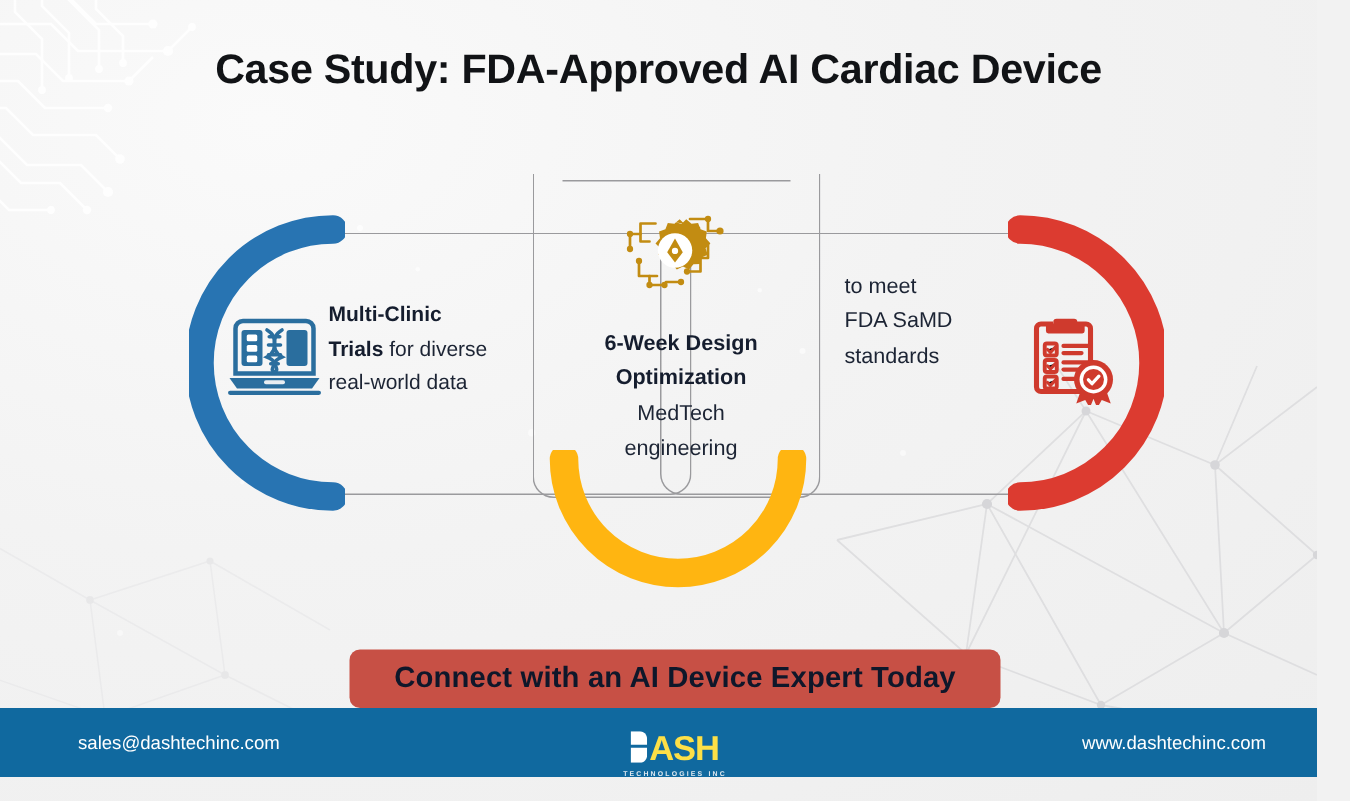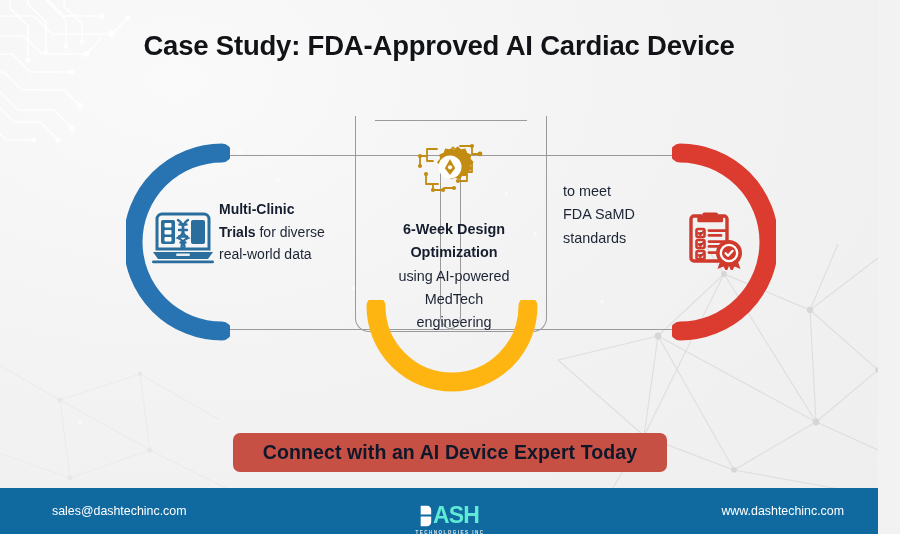--- a/index.html
+++ b/index.html
@@ -65,32 +65,32 @@
     position:absolute;left:233px;top:433px;width:434px;height:39px;
     background:#c75045;border-radius:7px;
     display:flex;align-items:center;justify-content:center;
     color:#0f172a;font-size:19.5px;font-weight:bold;letter-spacing:.1px;
     cursor:pointer;border:none;
     font-family:"Liberation Sans","DejaVu Sans",sans-serif;
   }
 
   
   #footer{
-    position:absolute;left:0;bottom:0;width:900px;height:46px;
+    position:absolute;left:0;bottom:16px;width:900px;height:46px;
     background:#10699f;color:#ffffff;
   }
   #footer-email{position:absolute;left:52px;top:50%;transform:translateY(-50%);font-size:12.4px;}
   #footer-site{position:absolute;right:56px;top:50%;transform:translateY(-50%);font-size:12.4px;}
   #footer-logo{
     position:absolute;left:50%;top:50%;transform:translate(-50%,-50%);
     display:flex;flex-direction:column;align-items:center;
   }
   #logo-word{
-    display:flex;align-items:flex-end;
-    font-size:23px;font-weight:bold;letter-spacing:-0.8px;color:#5eead4;line-height:1;margin-top:16px;
+    display:flex;align-items:flex-start;
+    font-size:23px;font-weight:bold;letter-spacing:-0.8px;color:#fde047;line-height:1;margin-top:16px;
   }
   #logo-mark{
     width:11px;height:21px;margin-right:1px;position:relative;
   }
   #logo-tag{
     margin-top:3px;font-size:4.6px;letter-spacing:1.45px;color:#dfe9f0;
     font-weight:bold;
   }
 </style>
 </head>
@@ -284,21 +284,20 @@
     <div><b>Multi-Clinic</b></div>
     <div>
       <b>Trials</b><span> for diverse</span>
     </div>
     <div>real-world data</div>
   </div>
 
   <div class="txt" id="txt-mid">
     <div><b>6-Week Design</b></div>
     <div><b>Optimization</b></div>
-    <div>using AI-powered</div>
     <div>MedTech</div>
     <div>engineering</div>
   </div>
 
   <div class="txt" id="txt-right">
     <div> to meet</div>
     <div>FDA SaMD</div>
     <div>standards</div>
   </div>
 

